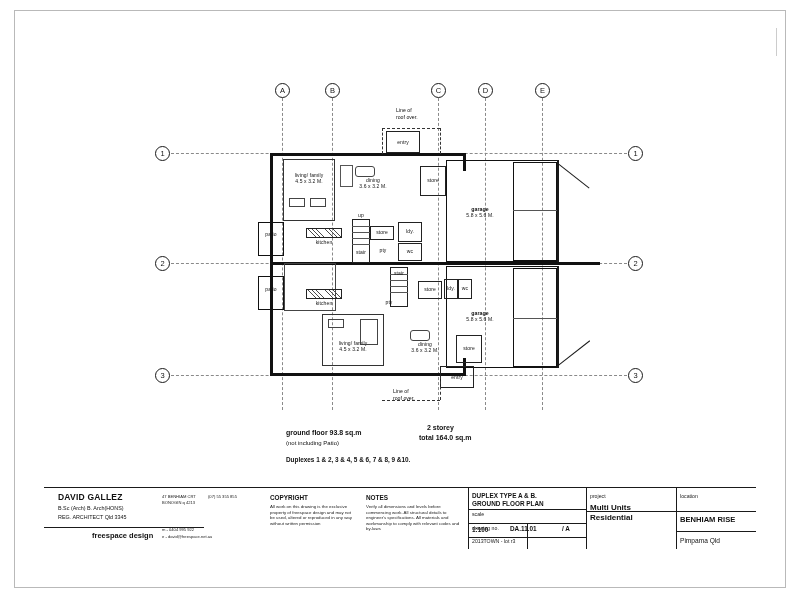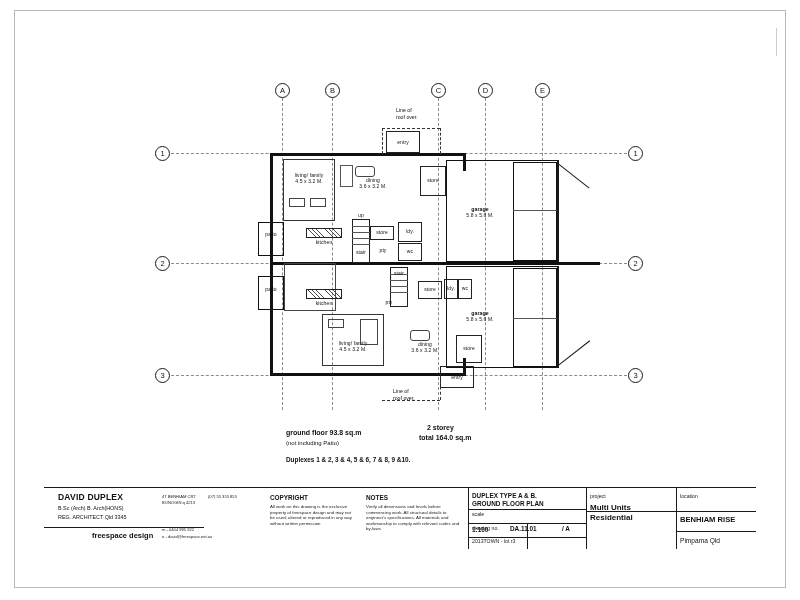--- a/index.html
+++ b/index.html
@@ -303,21 +303,21 @@
     <div class="tb-rule" style="left:424px; top:50px; width:118px;"></div>
     <div class="tb-rule" style="left:542px; top:24px; width:90px;"></div>
     <div class="tb-rule" style="left:632px; top:24px; width:80px;"></div>
     <div class="tb-rule" style="left:632px; top:44px; width:80px;"></div>
 
     <div class="tb-vrule" style="left:424px; top:0px; height:62px;"></div>
     <div class="tb-vrule" style="left:483px; top:36px; height:26px;"></div>
     <div class="tb-vrule" style="left:542px; top:0px; height:62px;"></div>
     <div class="tb-vrule" style="left:632px; top:0px; height:62px;"></div>
 
-    <div class="tb-cell tb-name" style="left:14px; top:7px; width:150px;">DAVID DUPLEX</div>
+    <div class="tb-cell tb-name" style="left:14px; top:7px; width:150px;">DAVID GALLEZ</div>
     <div class="tb-cell tb-sub" style="left:14px; top:18px; width:150px;">B.Sc (Arch) B. Arch(HONS)</div>
     <div class="tb-cell tb-sub" style="left:14px; top:27px; width:160px;">REG. ARCHITECT Qld 3345</div>
     <div class="tb-cell tb-logo" style="left:14px; top:45px; width:150px;">freespace design</div>
 
     <div class="tb-cell tb-tiny2" style="left:118px; top:7px; width:60px;">47 BENHIAM CRT</div>
     <div class="tb-cell tb-tiny2" style="left:118px; top:13px; width:60px;">BONOGIN q 4213</div>
     <div class="tb-cell tb-tiny2" style="left:164px; top:7px; width:60px;">(07) 55 355 855</div>
     <div class="tb-cell tb-tiny2" style="left:118px; top:40px; width:80px;">m - 0404 995 922</div>
     <div class="tb-cell tb-tiny2" style="left:118px; top:47px; width:100px;">e - david@freespace.net.au</div>
 

